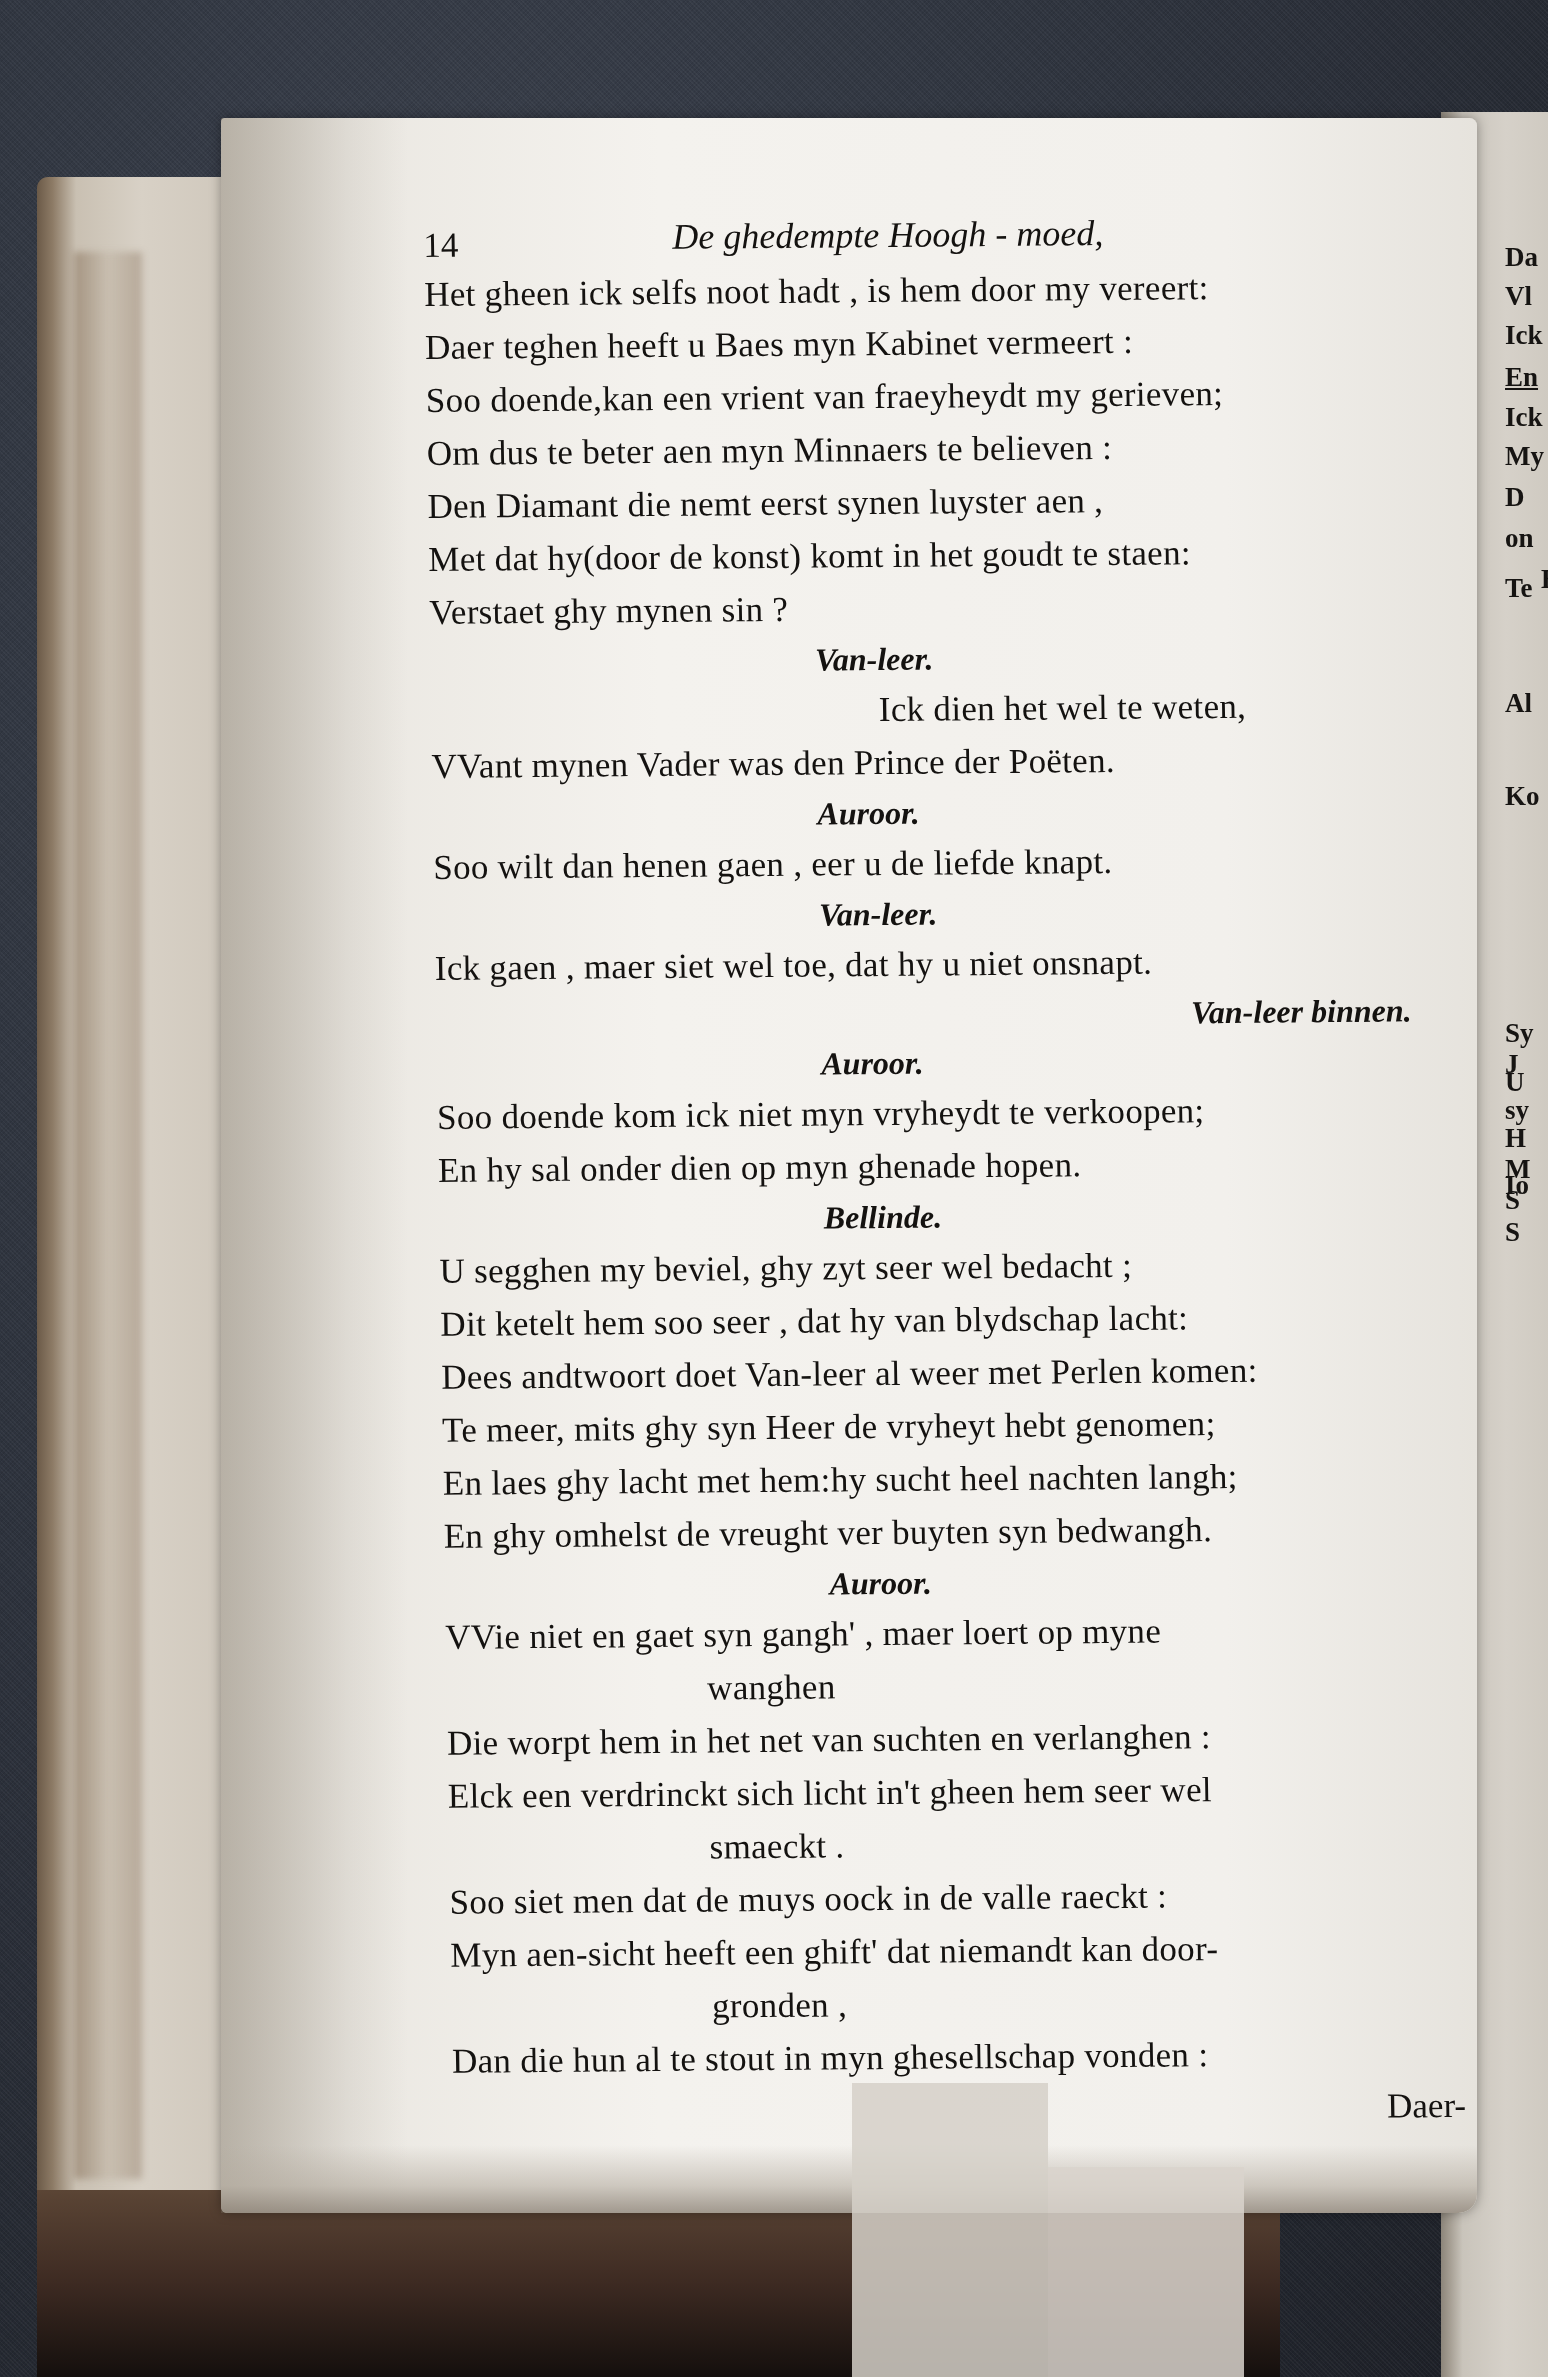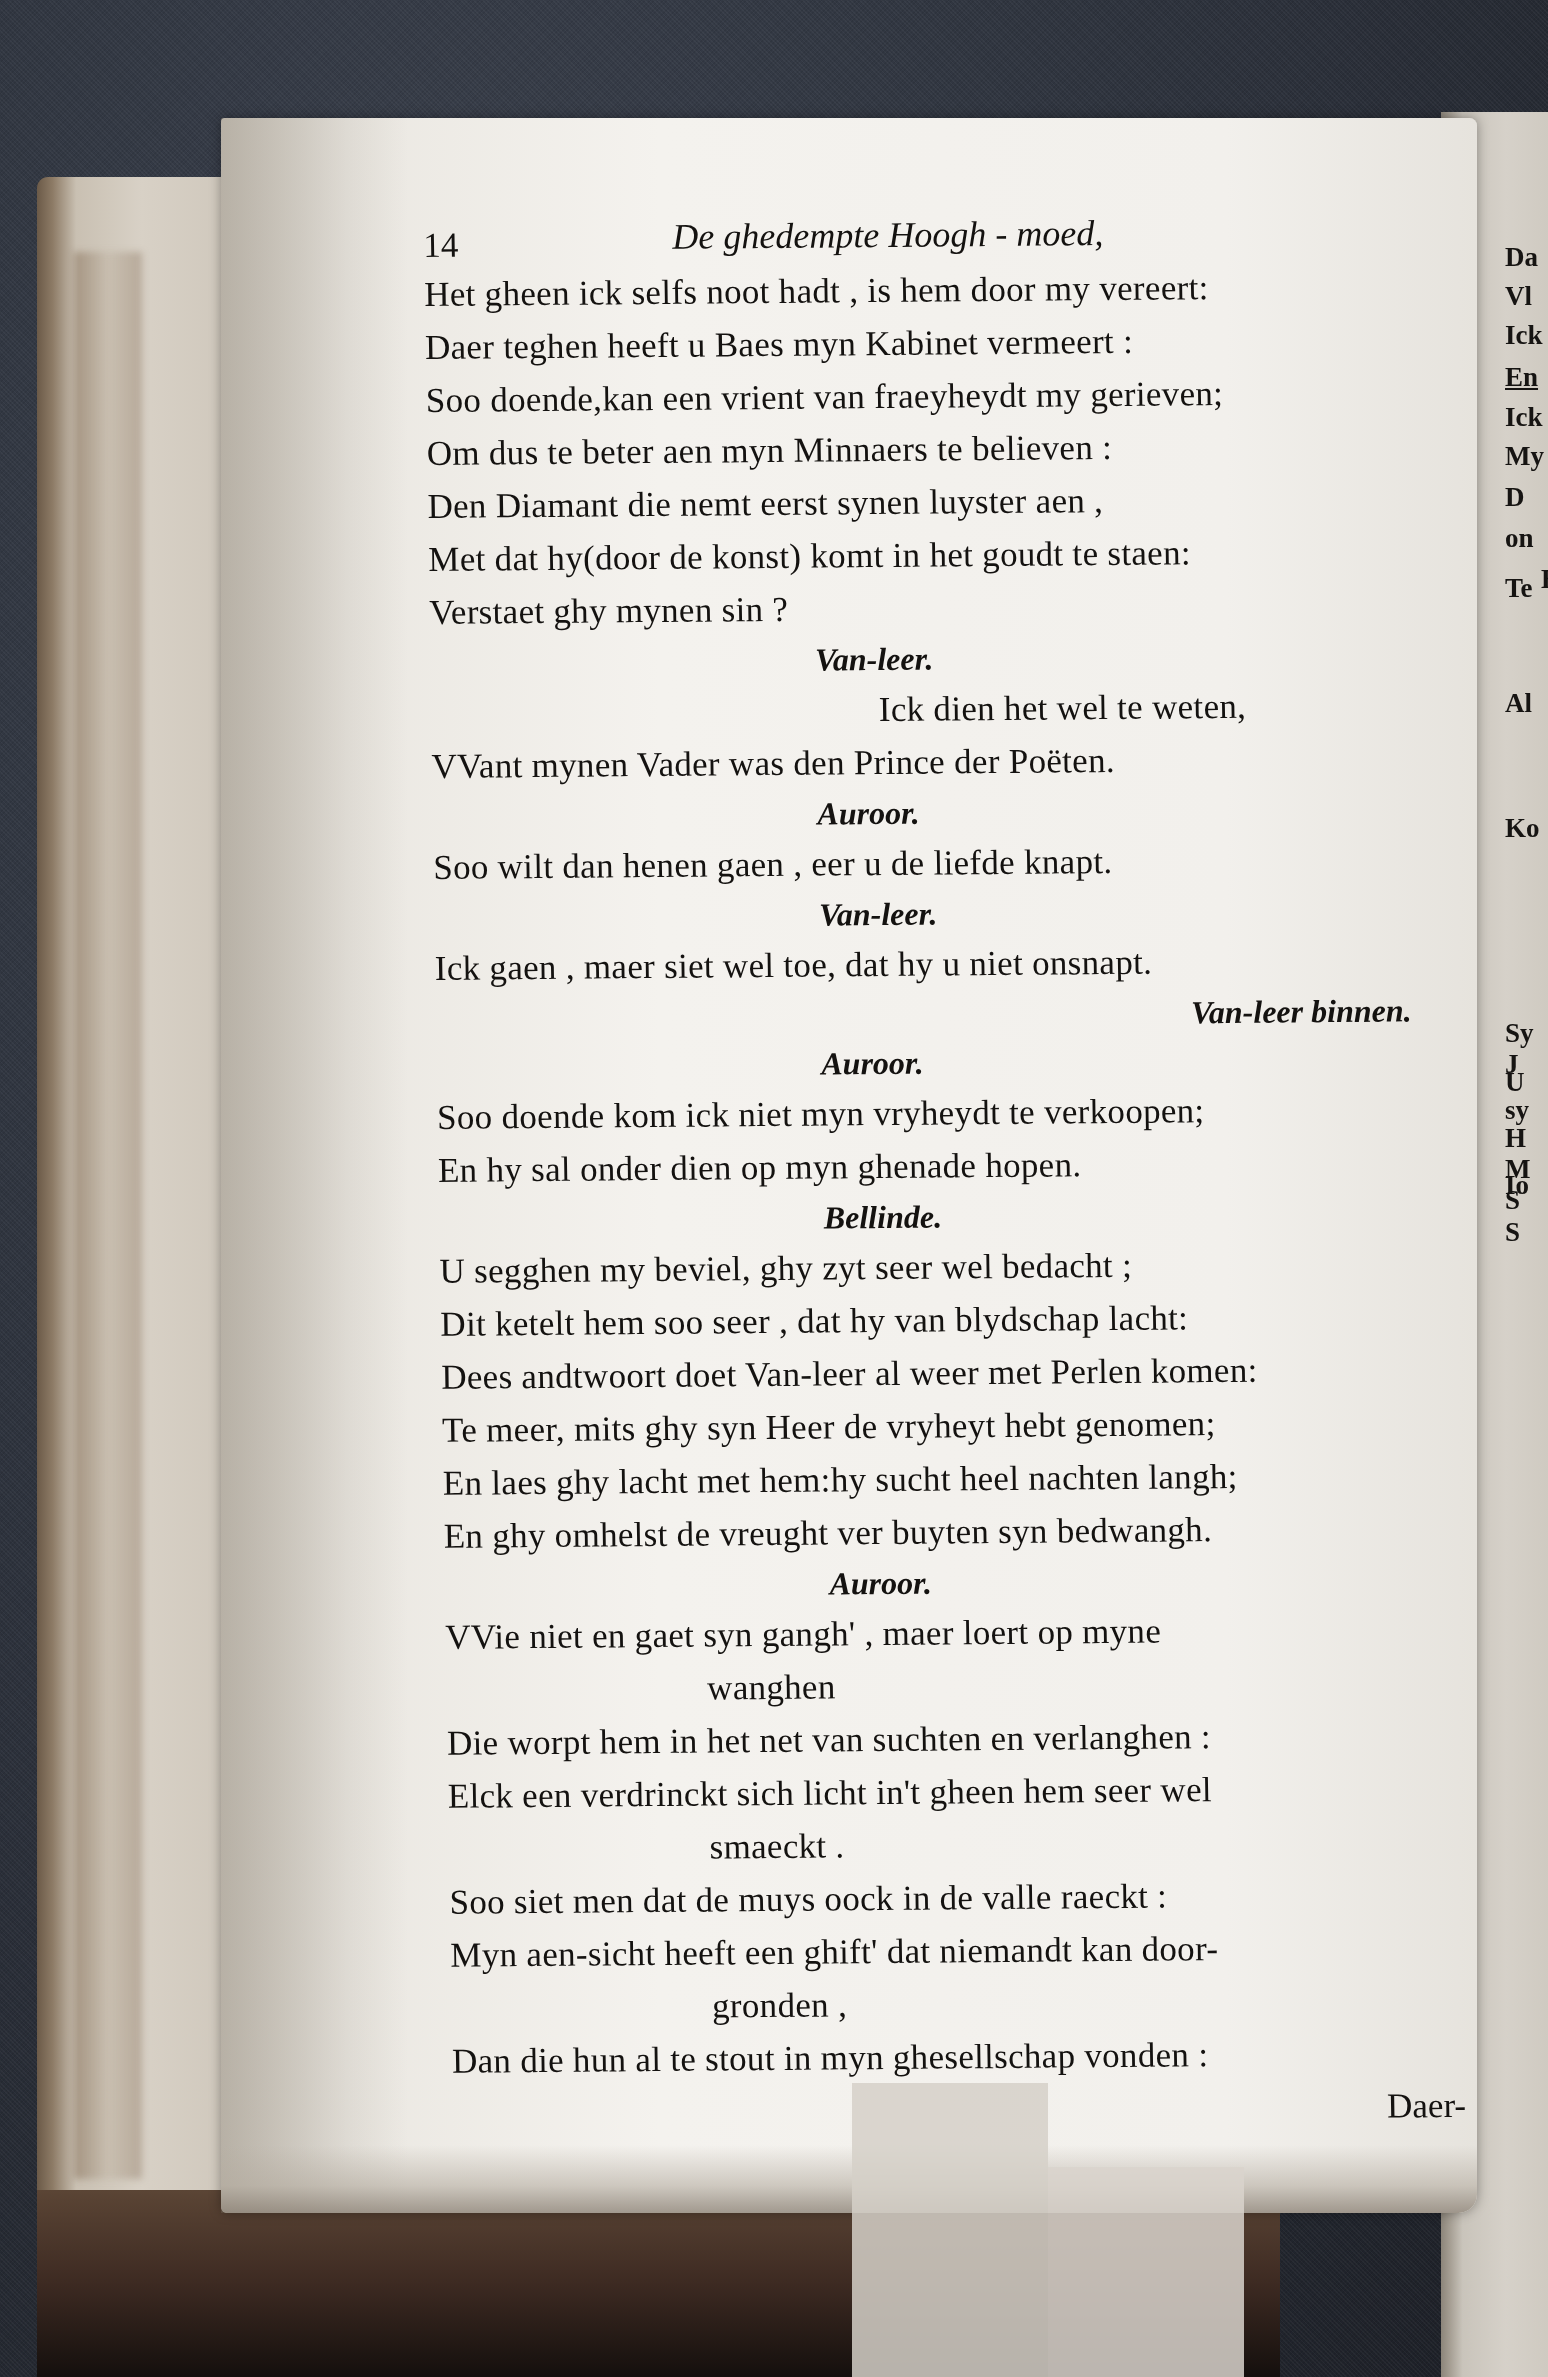--- a/index.html
+++ b/index.html
@@ -103,21 +103,21 @@
     <span style="top: 283px;">Vl</span>
     <span style="top: 322px;">Ick</span>
     <span style="top: 364px; text-decoration: underline;">En</span>
     <span style="top: 404px;">Ick</span>
     <span style="top: 443px;">My</span>
     <span style="top: 484px;">D</span>
     <span style="top: 525px;">on</span>
     <span style="top: 566px; margin-left: 36px;">Be</span>
     <span style="top: 575px;">Te</span>
     <span style="top: 690px;">Al</span>
-    <span style="top: 815px;">Ko</span>
+    <span style="top: 783px;">Ko</span>
     <span style="top: 1020px;">Sy</span>
     <span style="top: 1051px;">J</span>
     <span style="top: 1069px;">U</span>
     <span style="top: 1097px;">sy</span>
     <span style="top: 1125px;">H</span>
     <span style="top: 1156px;">M</span>
     <span style="top: 1172px;">Io</span>
     <span style="top: 1187px;">S</span>
     <span style="top: 1219px;">S</span>
   </div>

